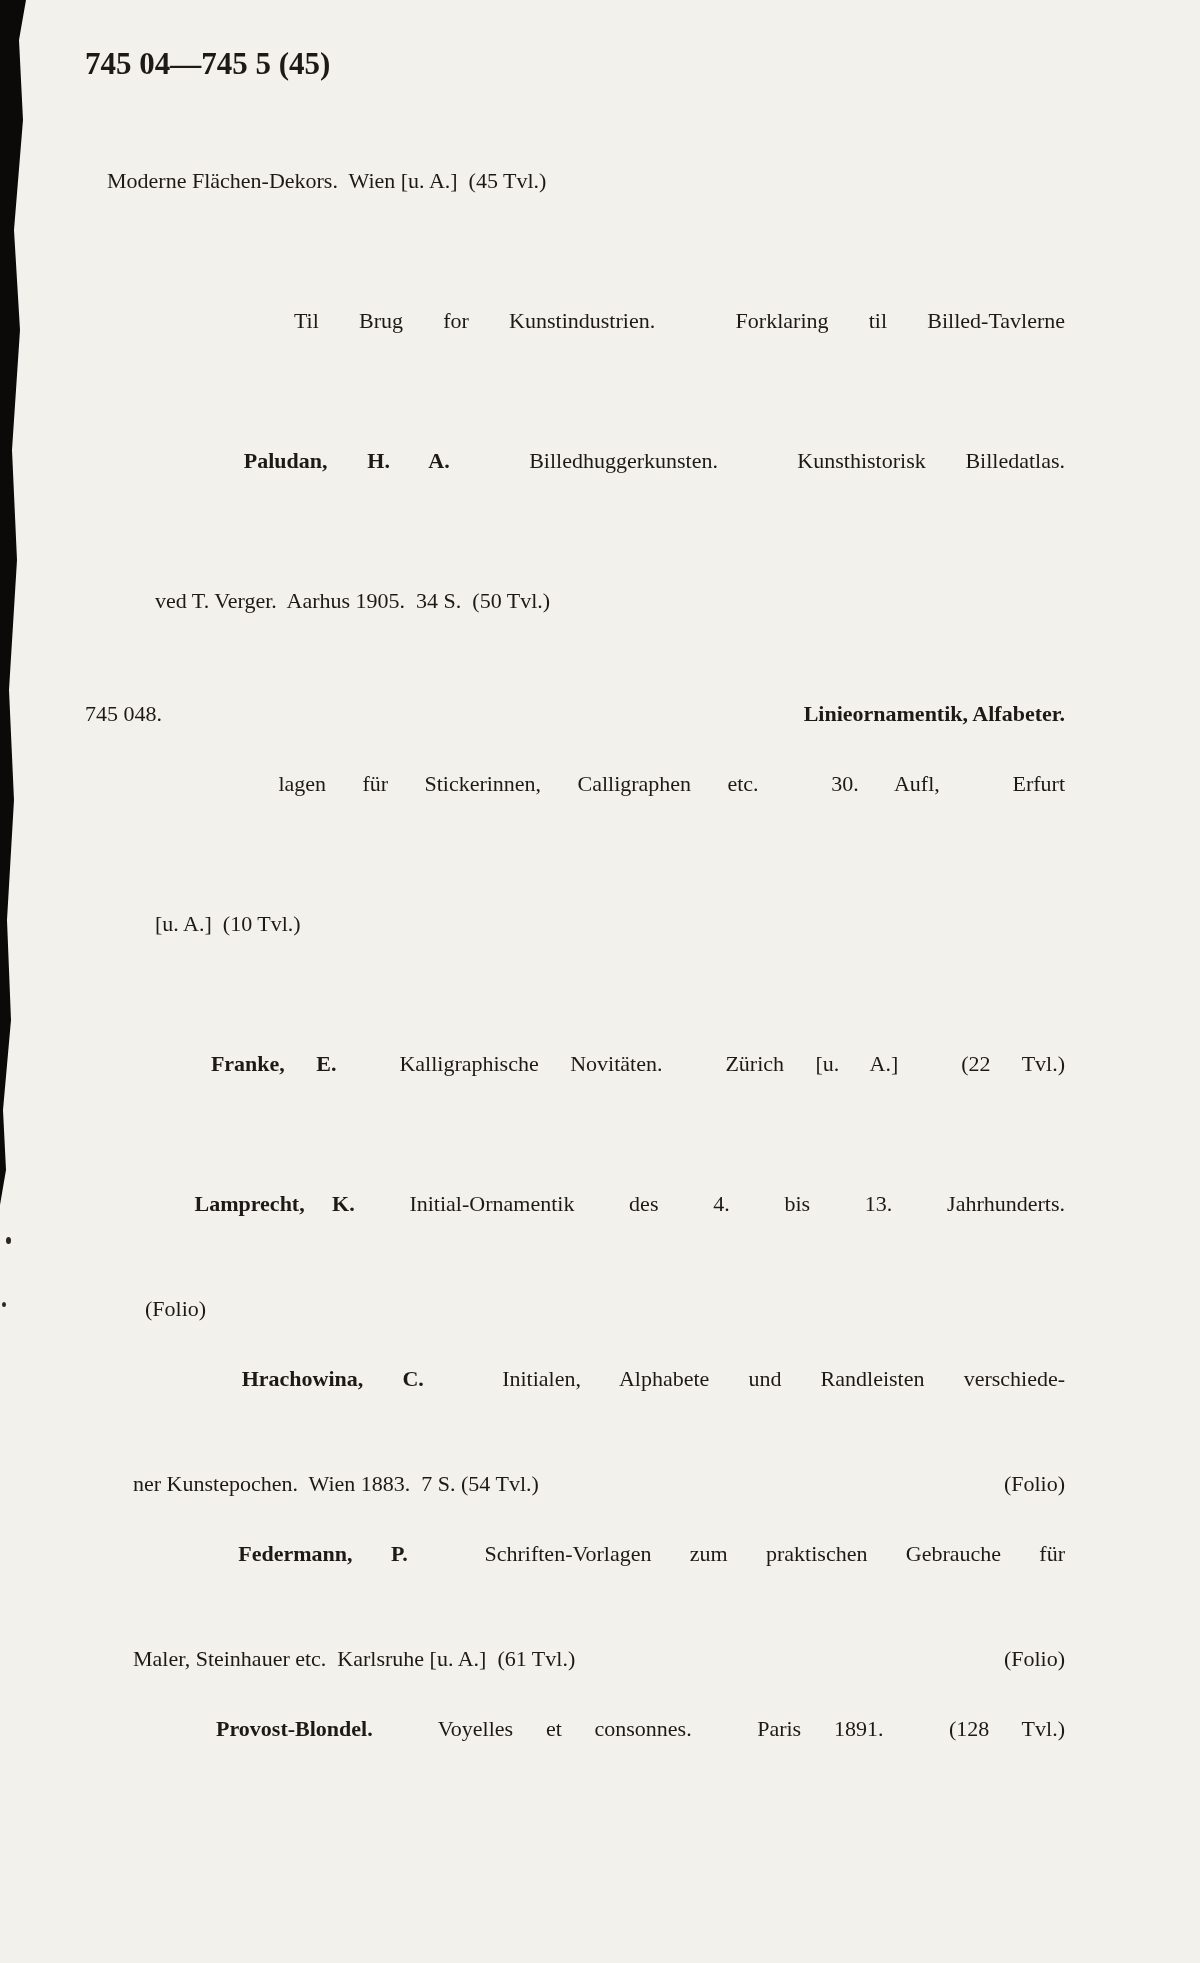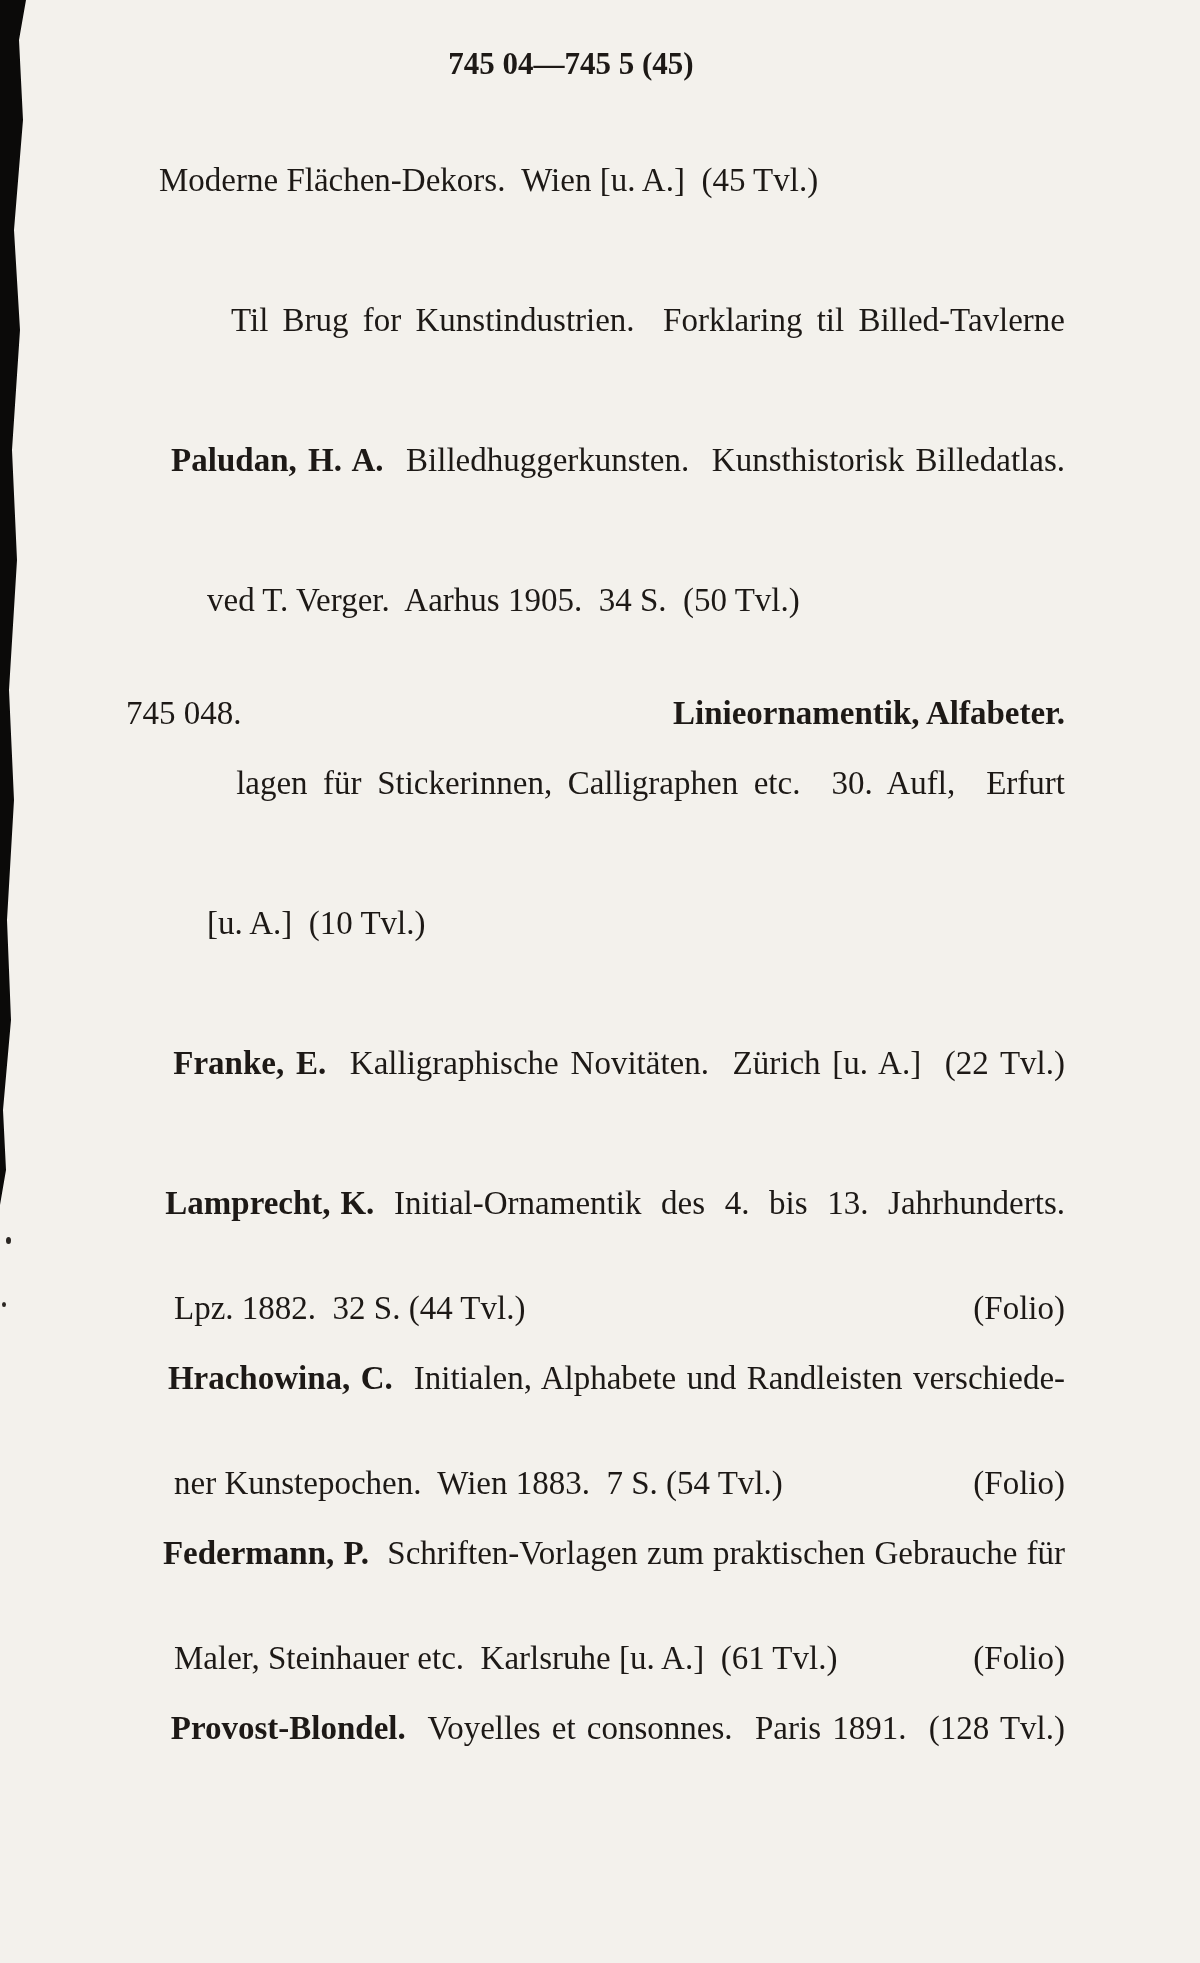--- a/index.html
+++ b/index.html
@@ -27,30 +27,29 @@
   .speck{position:absolute;background:#2a2622;border-radius:50%;}
   .speck.s1{left:6px;top:1237px;width:5px;height:7px;}
   .speck.s2{left:2px;top:1302px;width:4px;height:5px;}
 
   .content{position:absolute;left:85px;top:0;width:980px;}
 
   .header{
     margin-top:46px;
     font-weight:bold;
     font-size:31px;line-height:36px;
-    text-align:center;
+    text-align:left;
     padding-right:8px;
     margin-bottom:46px;
     white-space:pre-wrap;
   }
 
   .line{
-    font-size:33px;line-height:35px;
+    font-size:22px;line-height:35px;
     white-space:pre-wrap;
-    margin-left:41px;
   }
   .line .author{font-weight:bold;}
   .line.ind{padding-left:48px;}
   .line.fill{text-align:justify;text-align-last:justify;}
   .line.flex{display:flex;justify-content:space-between;text-align:left;}
   .line.flex .left{flex:0 1 auto;}
   .line.flex .right{flex:0 0 auto;padding-left:12px;}
   .line.head .left,.line.head .author{font-weight:normal;}
   .line.head .right{font-weight:bold;}
 </style>
@@ -96,21 +95,20 @@
   </div>
         <div class="line entry fill">
     <span class="left"><b class="author">Franke, E.</b><span class="text">  Kalligraphische Novitäten.  Zürich [u. A.]  (22 Tvl.)</span></span>
     
   </div>
         <div class="line entry fill">
     <span class="left"><b class="author">Lamprecht, K.</b><span class="text">  Initial-Ornamentik  des  4.  bis  13.  Jahrhunderts.</span></span>
     
   </div>
         <div class="line plain ind flex">
-    <span class="left"><span class="text">Lpz. 1882.  32 S. (44 Tvl.)</span></span>
     <span class="right">(Folio)</span>
   </div>
         <div class="line entry fill">
     <span class="left"><b class="author">Hrachowina, C.</b><span class="text">  Initialen, Alphabete und Randleisten verschiede-</span></span>
     
   </div>
         <div class="line plain ind flex">
     <span class="left"><span class="text">ner Kunstepochen.  Wien 1883.  7 S. (54 Tvl.)</span></span>
     <span class="right">(Folio)</span>
   </div>

